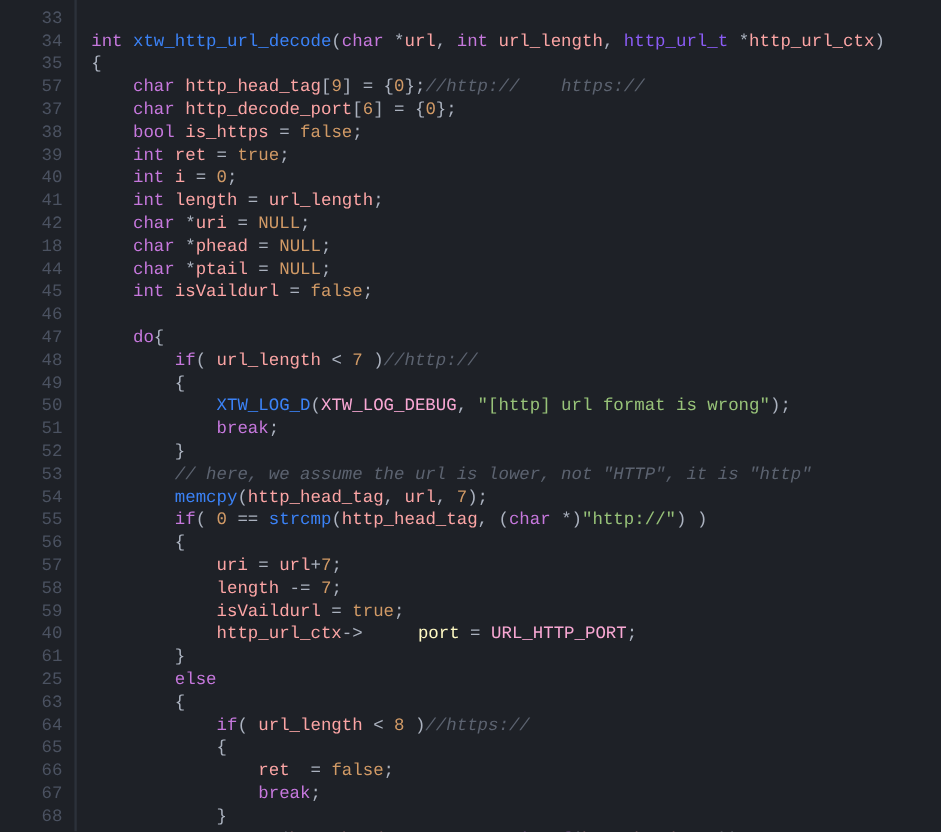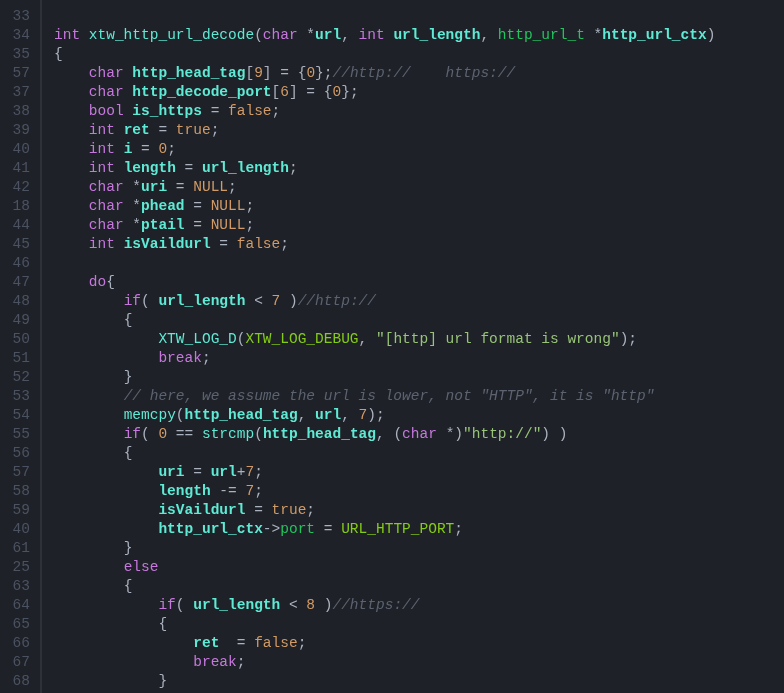--- a/index.html
+++ b/index.html
@@ -10,52 +10,52 @@
     line-height: 19px;
     overflow: hidden;
     width: 784px;
     height: 693px;
   }
   .editor {
     display: flex;
     height: 100%;
   }
   .gutter {
-    width: 42px;
+    width: 64px;
     background: #1e2127;
     text-align: right;
     padding-right: 10px;
     color: #4b5261;
     user-select: none;
     padding-top: 7px;
     border-right: 2px solid #2c313a;
   }
   .gutter .ln { height: 19px; }
   .code {
     flex: 1;
     padding-left: 12px;
     padding-top: 7px;
     white-space: pre;
     color: #abb2bf;
   }
   .code .line { height: 19px; }
   .kw   { color: #c678dd; }
   .type { color: #c678dd; text-align: center; }
-  .fn   { color: #5eead4; }
-  .var  { color: #5eead4; font-weight: bold; }
+  .fn   { color: #3b82f6; }
+  .var  { color: #fca5a5; }
   .op   { color: #abb2bf; }
   .punc { color: #abb2bf; }
   .num  { color: #d19a66; }
   .bool { color: #d19a66; }
   .null { color: #d19a66; text-align: right; }
   .str  { color: #98c379; }
   .cmt  { color: #5c6370; font-style: italic; }
-  .macro{ color: #84cc16; }
-  .usertype { color: #22c55e; }
-  .prop { color: #22c55e; }
+  .macro{ color: #f9a8d4; }
+  .usertype { color: #8b5cf6; }
+  .prop { color: #fef9c3; margin-left: 46px; }
 </style>
 </head>
 <body>
 
 <div class="editor">
   <div class="gutter" id="gutter">
       <div class="ln">33</div>
       <div class="ln">34</div>
       <div class="ln">35</div>
       <div class="ln">57</div>

